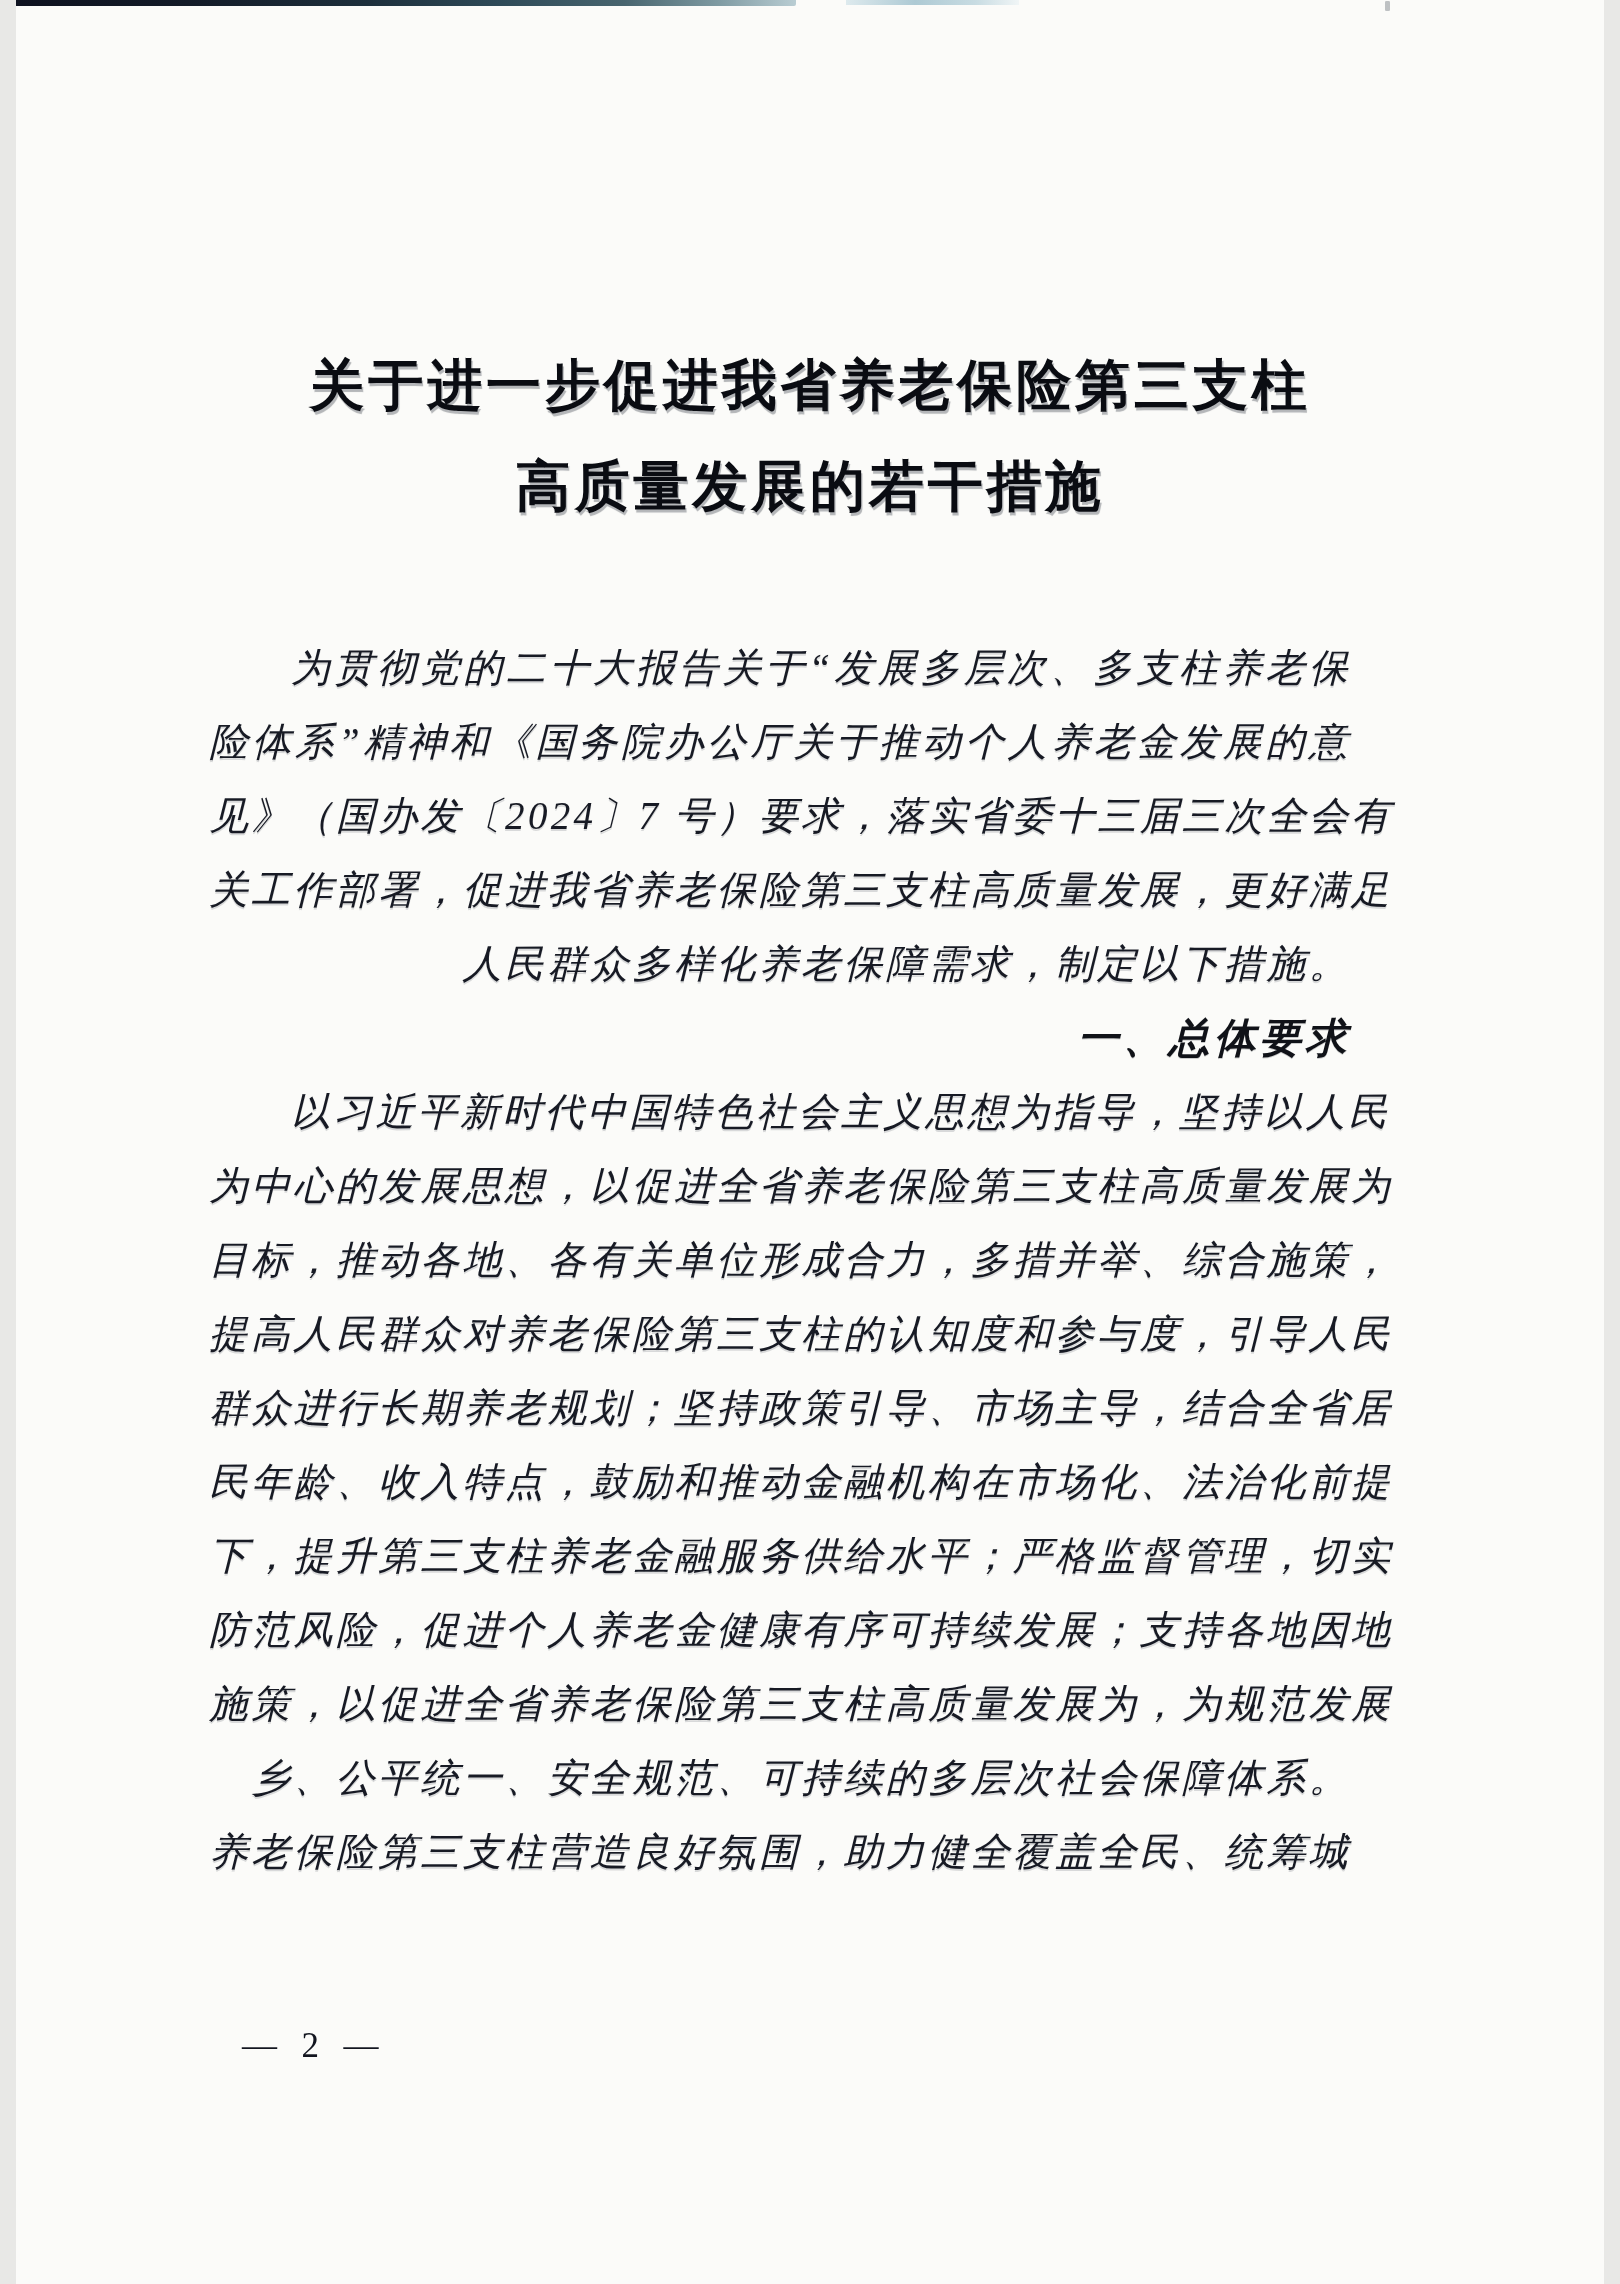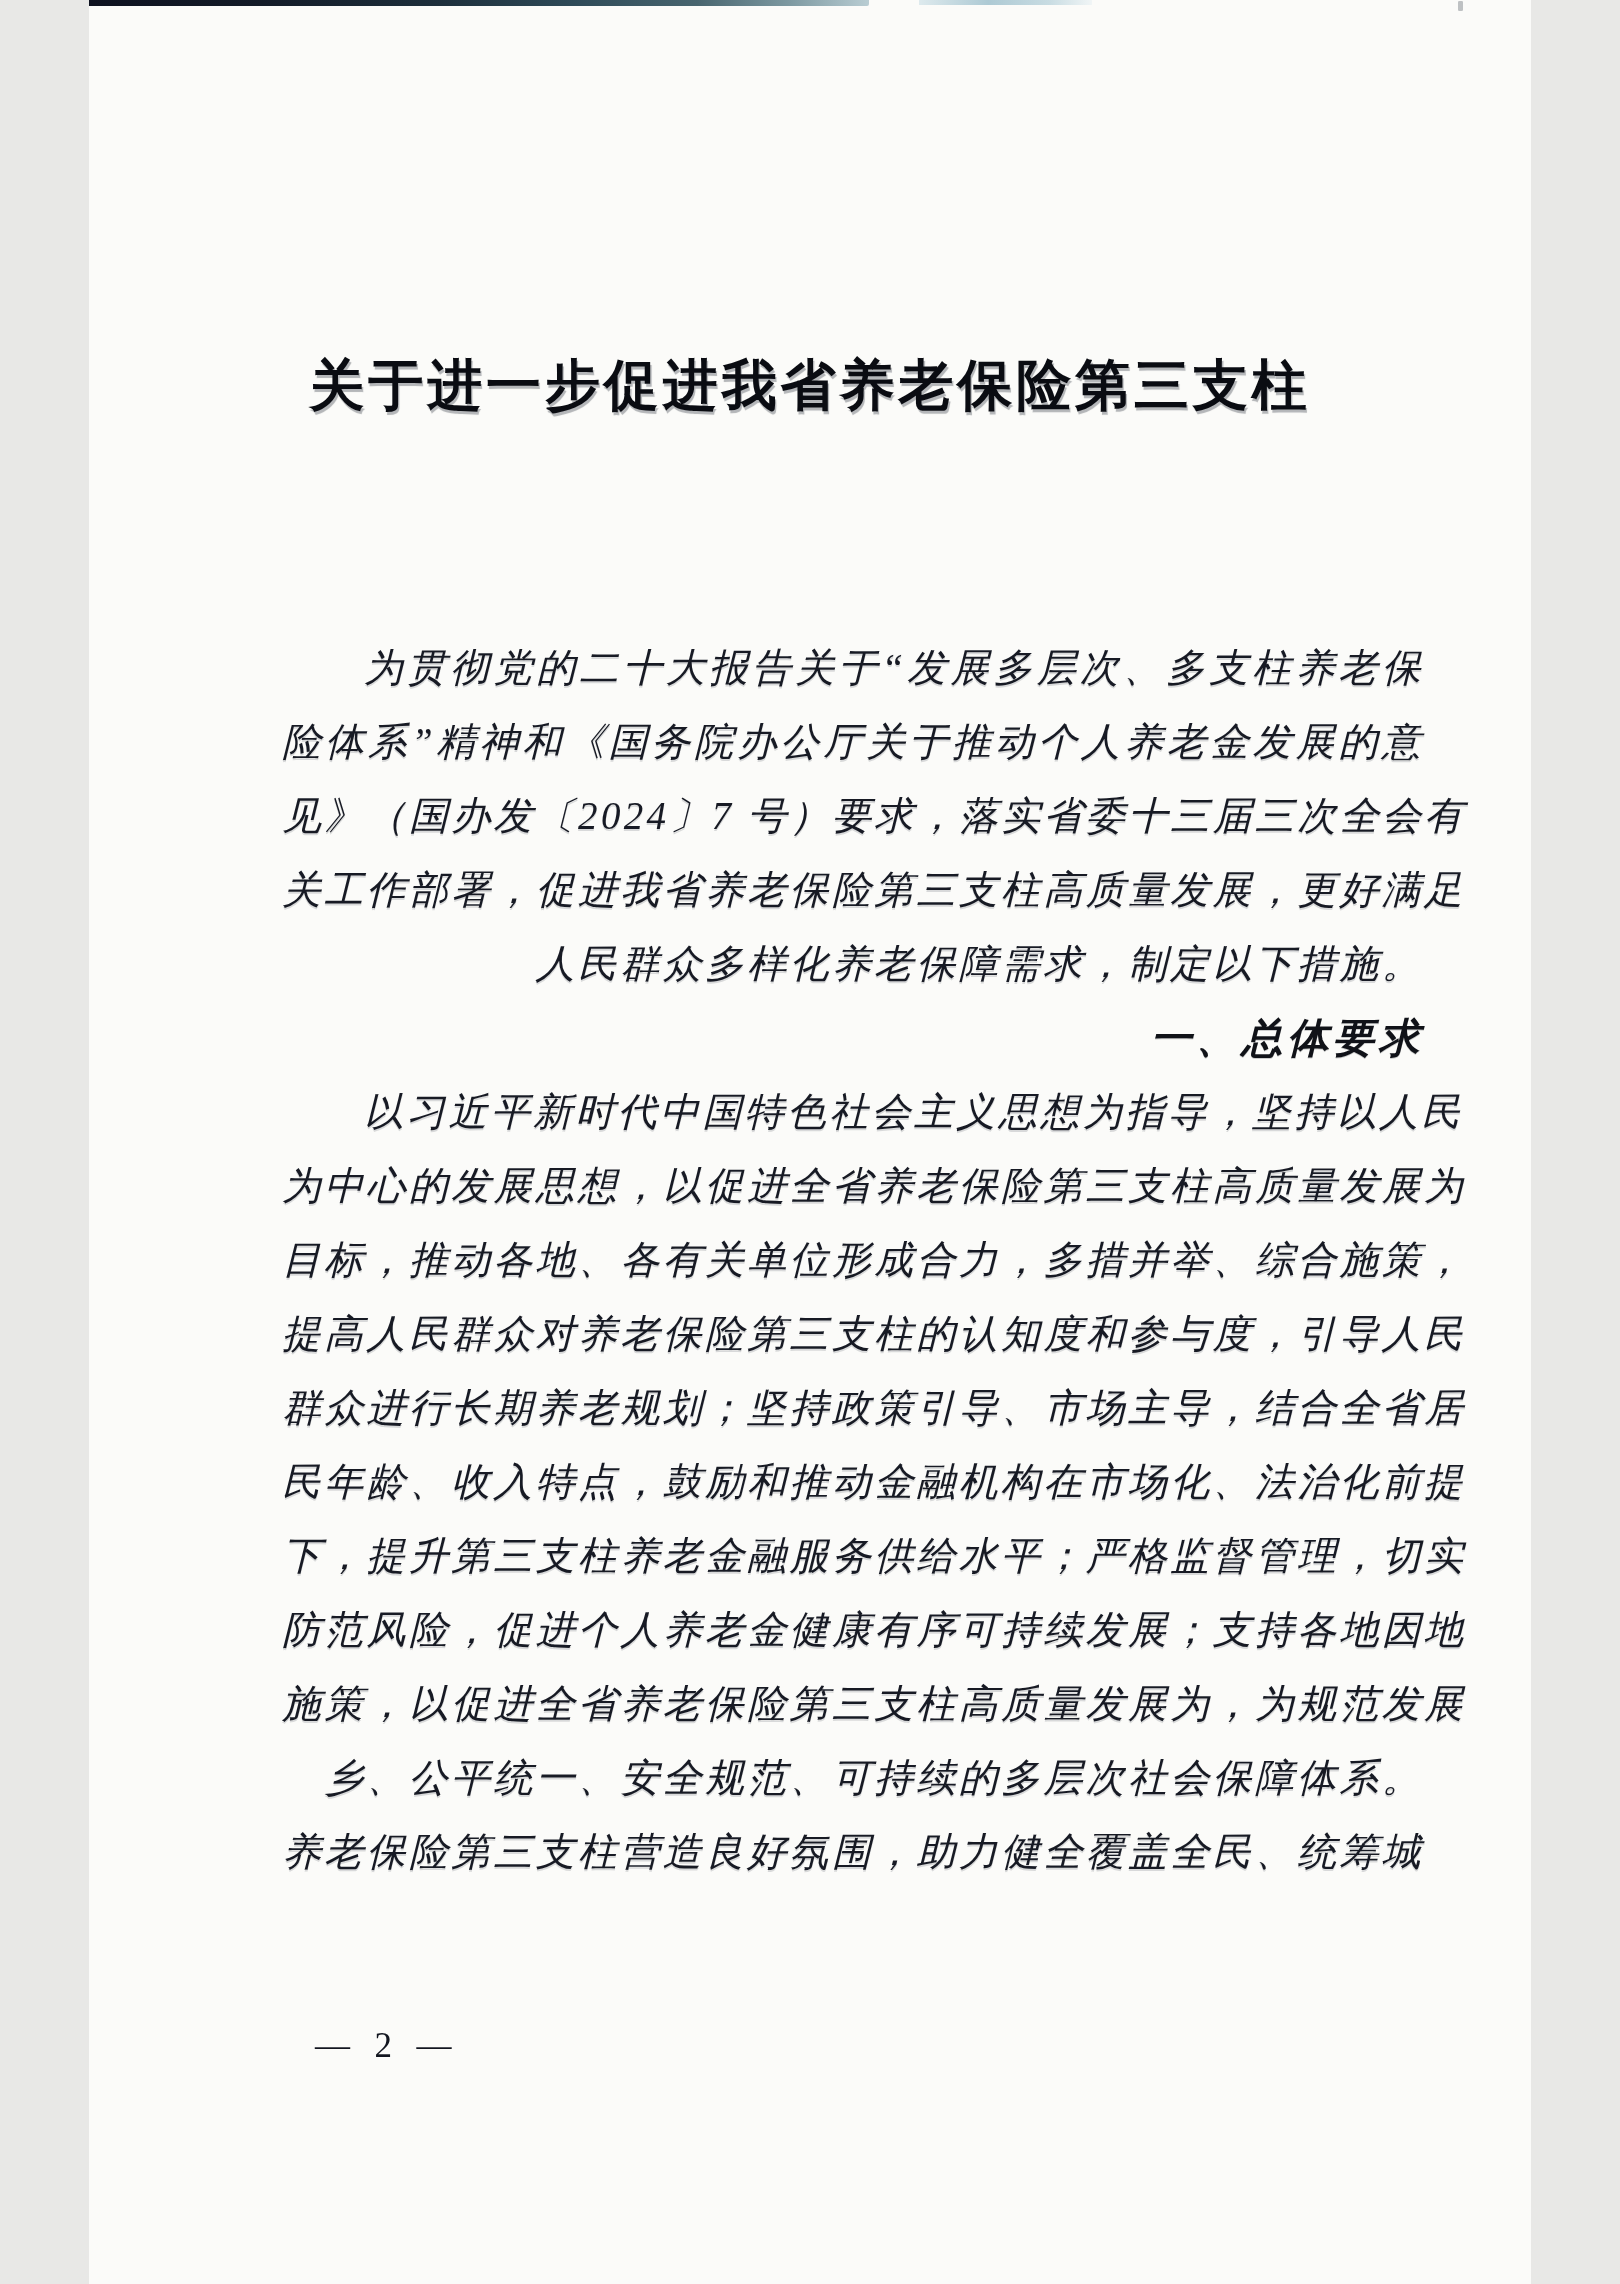--- a/index.html
+++ b/index.html
@@ -1,18 +1,18 @@
 <!DOCTYPE html>
 <html style="font-size:10.5px"><head>
 <meta charset="utf-8">
 <style>
   html,body { margin:0; padding:0; background:#e8e8e6; }
   .page {
     position:relative;
-    width:1442px; height:2284px;
+    width:1588px; height:2284px;
     margin:0 auto;
     background:#fbfbf9;
     overflow:hidden;
     font-family:"Liberation Serif","DejaVu Serif",serif;
   }
 
   
   .artifact { position:absolute; }
   .artifact-strip-left {
     left:0; top:0; width:780px; height:5.9px;
@@ -78,20 +78,21 @@
 <body>
 
 <div class="page">
 
   <div class="artifact artifact-strip-left"></div>
   <div class="artifact artifact-strip-right"></div>
   <div class="artifact artifact-speck"></div>
 
   <div class="title">
     <div class="title-line">关于进一步促进我省养老保险第三支柱</div>
+    <div class="title-line">高质量发展的若干措施</div>
   </div>
 
   <div class="body-text">
       <div class="line fill indent">为贯彻党的二十大报告关于“发展多层次、多支柱养老保</div>
       <div class="line fill">险体系”精神和《国务院办公厅关于推动个人养老金发展的意</div>
       <div class="line fill">见》（国办发〔2024〕7 号）要求，落实省委十三届三次全会有</div>
       <div class="line fill">关工作部署，促进我省养老保险第三支柱高质量发展，更好满足</div>
       <div class="line">人民群众多样化养老保障需求，制定以下措施。</div>
       <div class="line heading indent">一、总体要求</div>
       <div class="line fill indent">以习近平新时代中国特色社会主义思想为指导，坚持以人民</div>

